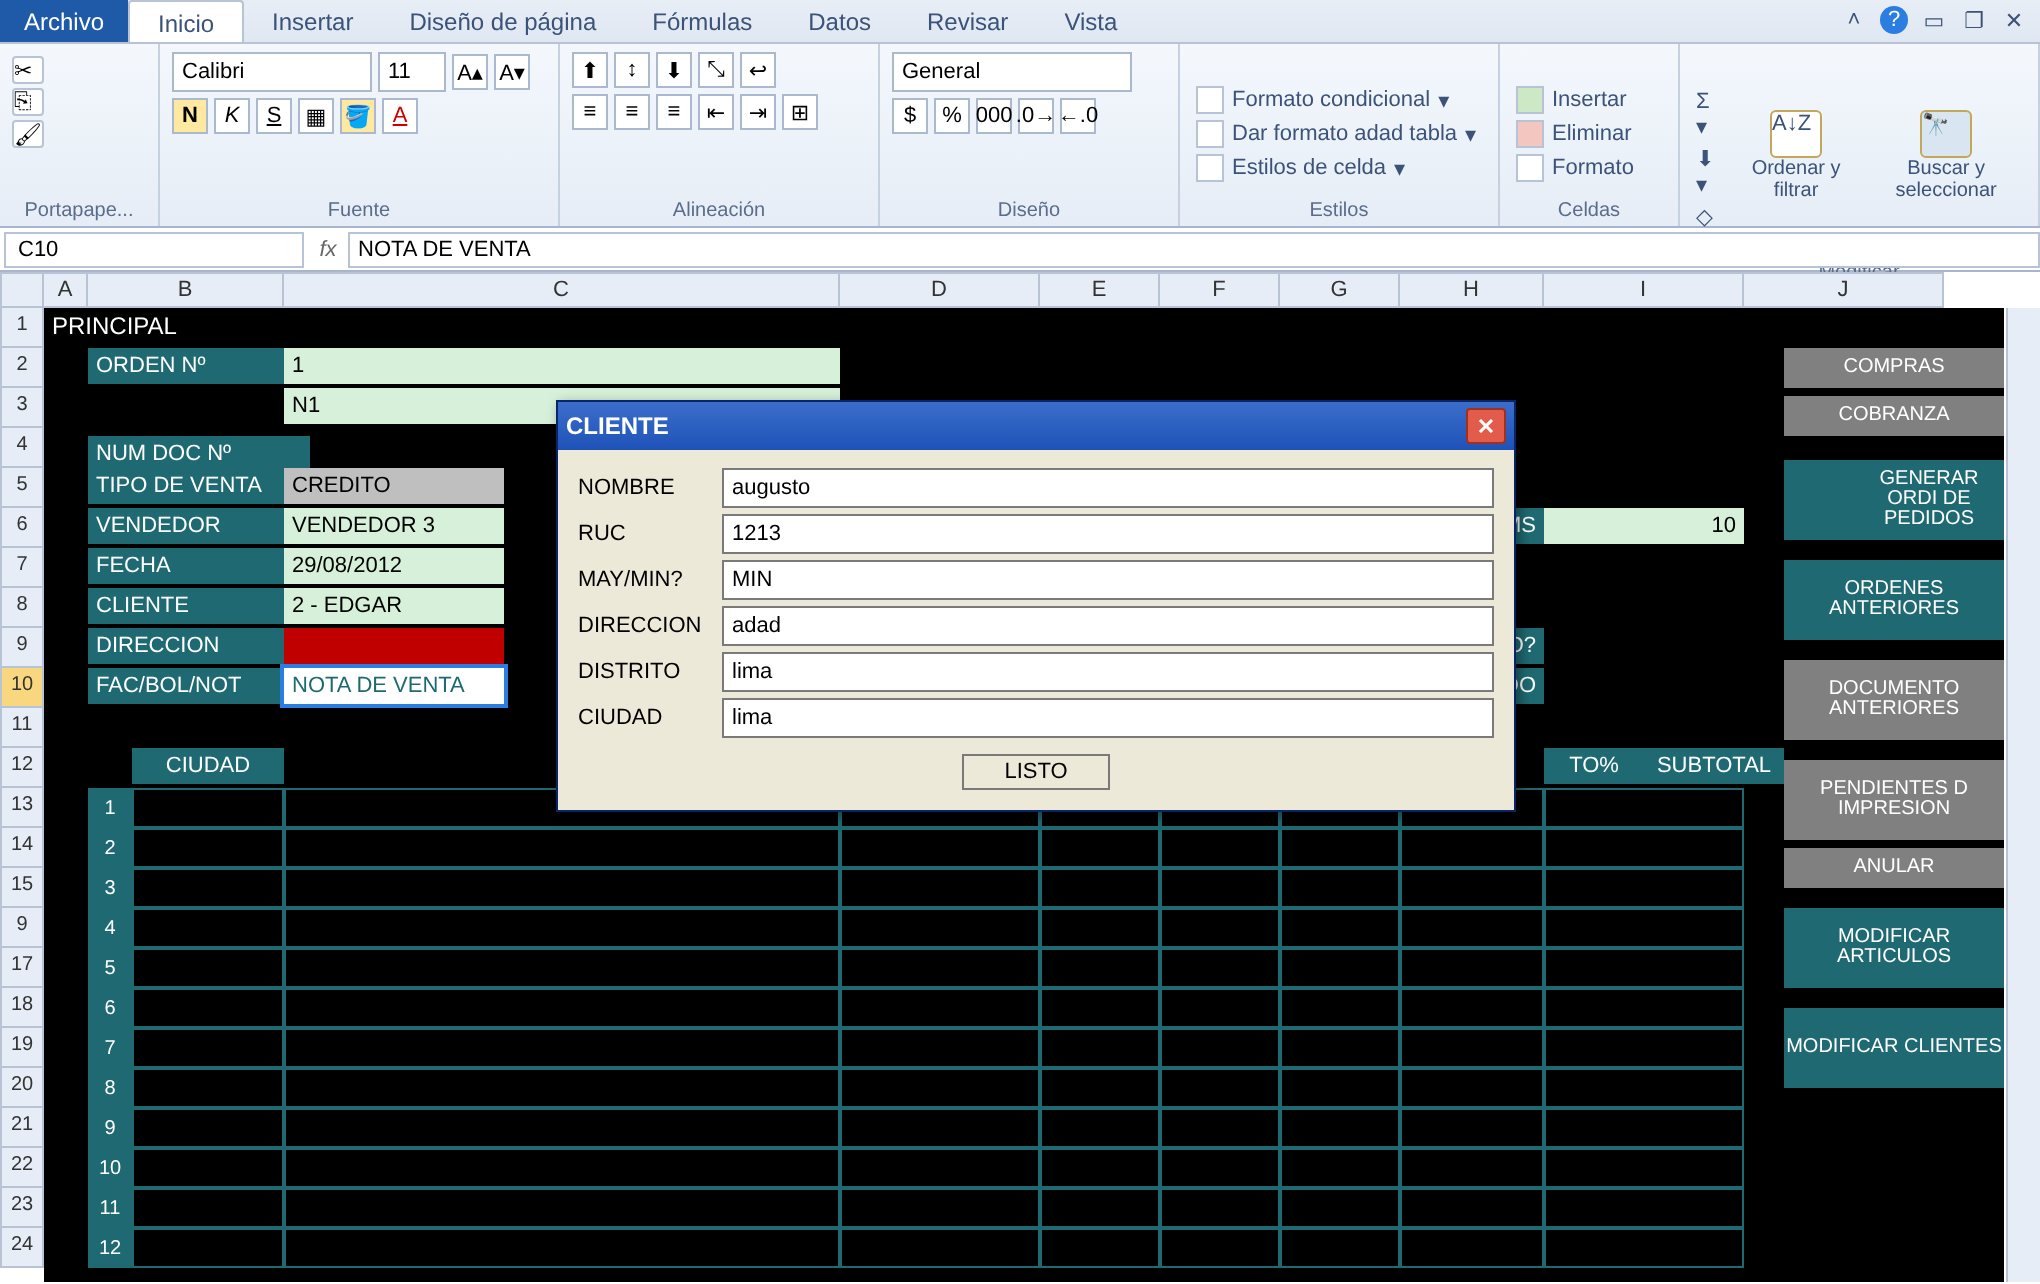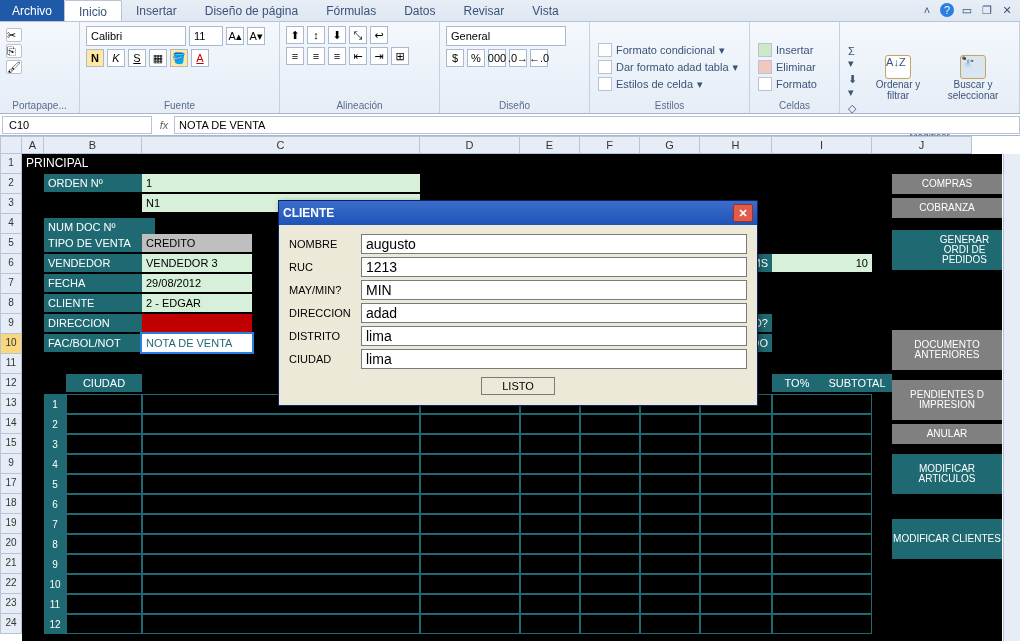--- a/index.html
+++ b/index.html
@@ -67,21 +67,21 @@
 .sidebar-btn.tall { height:40px; }
 
 
 .dialog { position:absolute; left:278px; top:200px; width:480px; background:#ece9d8; border:1px solid #0a246a; box-shadow: 2px 2px 6px rgba(0,0,0,0.4); }
 .dialog .titlebar { background: linear-gradient(#3b6ecb,#1e52b7); height:24px; display:flex; align-items:center; padding:0 4px; color:#fff; font-weight:bold; font-size:12px;}
 .dialog .titlebar .spacer{flex:1;}
 .dialog .closebtn { width:20px; height:18px; background:#e35b4a; border:1px solid #a03020; color:#fff; display:flex; align-items:center; justify-content:center; font-size:11px; border-radius:2px;}
 .dialog .body { padding:6px 10px 10px 10px; }
 .dlgrow { display:flex; align-items:center; margin:3px 0;}
 .dlgrow label { width:72px; font-size:11px; color:#000; }
-.dlgrow input { flex:1; height:20px; border:1px solid #7a7a7a; padding:0 4px; font-size:14px; background:#fff;}
+.dlgrow input { flex:1; height:20px; border:1px solid #7a7a7a; padding:0 4px; font-size:11px; background:#fff;}
 .dlgbtns { text-align:center; margin-top:8px;}
 .dlgbtns button { padding:2px 20px; font-size:11px; border:1px solid #7a7a7a; background:#ece9d8;}
 
 .scrollbar-v { position:absolute; right:0; top:18px; bottom:0; width:17px; background:#e6edf6; border-left:1px solid #b8c4d6;}
 </style>
 </head>
 <body>
 
 <div class="menubar">
   <div class="file">Archivo</div>
@@ -417,25 +417,26 @@
           <div class="gridcell" style="left: 498px; top: 460px; width: 60px;"></div>
           <div class="gridcell" style="left: 558px; top: 460px; width: 60px;"></div>
           <div class="gridcell" style="left: 618px; top: 460px; width: 60px;"></div>
           <div class="gridcell" style="left: 678px; top: 460px; width: 72px;"></div>
           <div class="gridcell" style="left: 750px; top: 460px; width: 100px;"></div>
         </div>
 
       <div class="sidebar-btn" style="top:20px;">COMPRAS</div>
       <div class="sidebar-btn" style="top:44px;">COBRANZA</div>
       <div class="sidebar-btn teal tall" style="top:76px;padding-left:36px;">GENERAR ORDI DE PEDIDOS</div>
+      <div class="sidebar-btn teal tall" style="top:126px;">ORDENES ANTERIORES</div>
       <div class="sidebar-btn tall" style="top:176px;">DOCUMENTO ANTERIORES</div>
       <div class="sidebar-btn tall" style="top:226px;">PENDIENTES D IMPRESION</div>
       <div class="sidebar-btn" style="top:270px;">ANULAR</div>
       <div class="sidebar-btn teal tall" style="top:300px;">MODIFICAR ARTICULOS</div>
-      <div class="sidebar-btn teal tall" style="top:350px;margin-top:15px;">MODIFICAR CLIENTES</div>
+      <div class="sidebar-btn teal tall" style="top:350px;">MODIFICAR CLIENTES</div>
     </div>
   </div>
 </div>
 
 <div class="dialog">
   <div class="titlebar">
     <span>CLIENTE</span>
     <span class="spacer"></span>
     <div class="closebtn">✕</div>
   </div>

